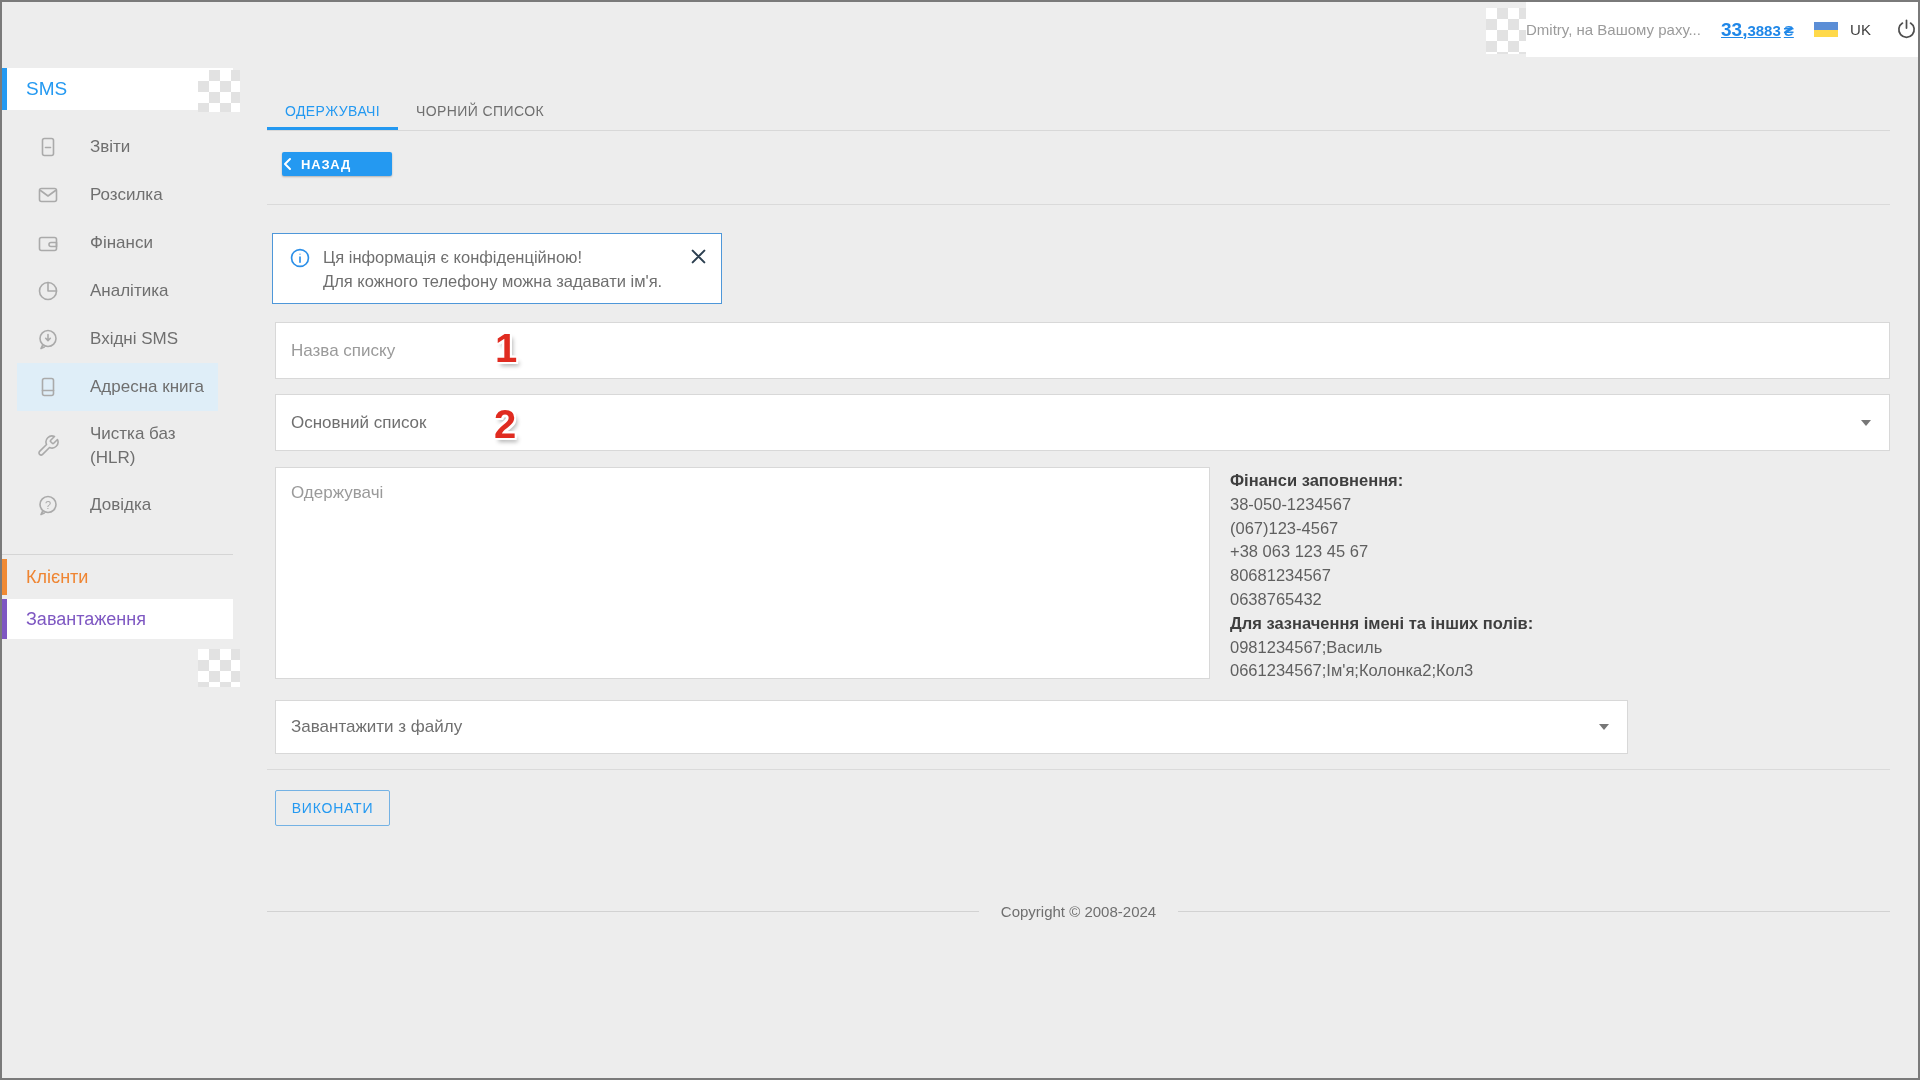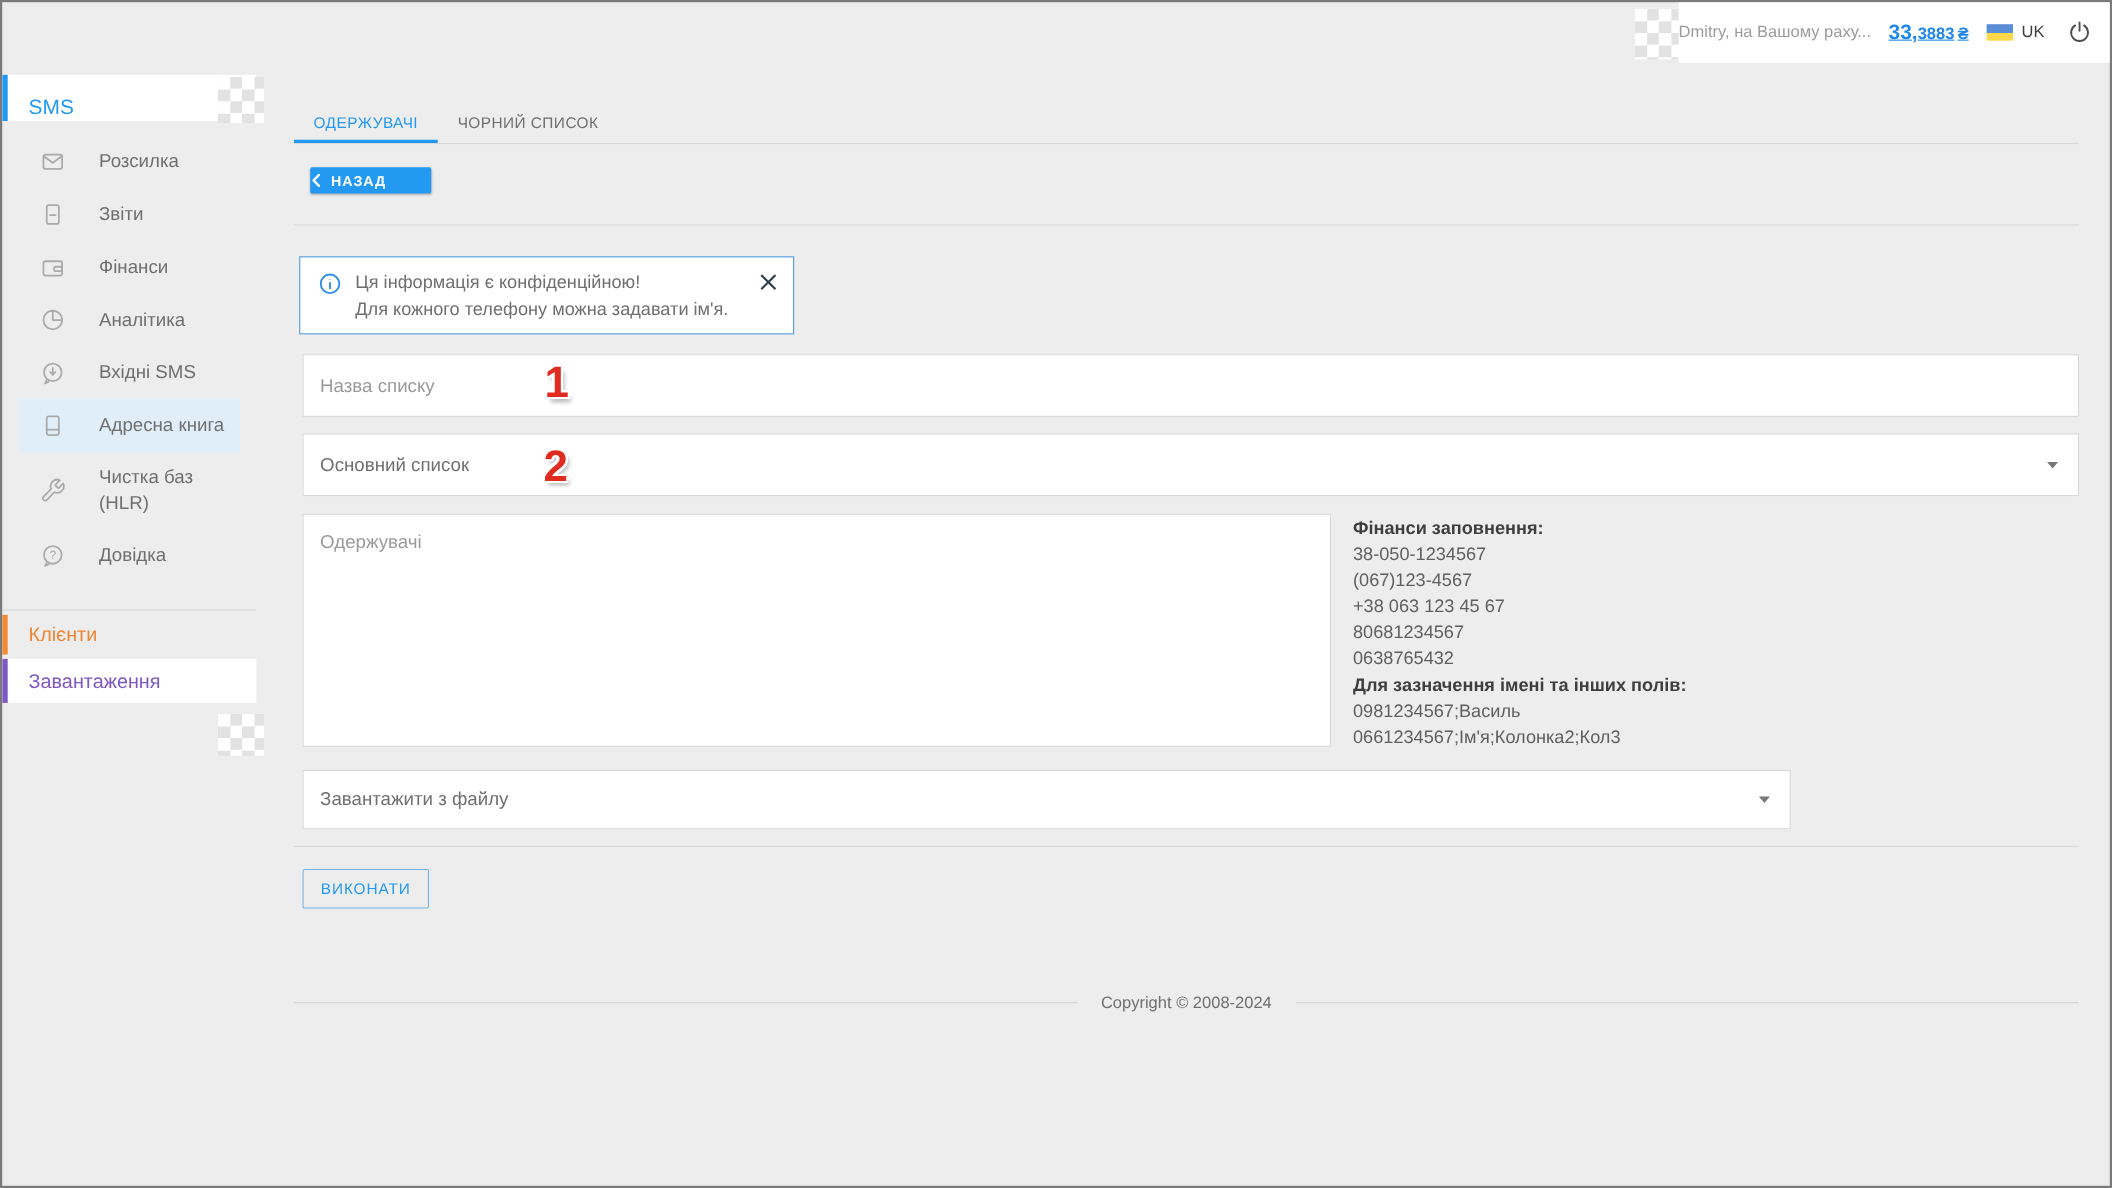--- a/index.html
+++ b/index.html
@@ -7,37 +7,37 @@
   .screen { position:relative; width:1920px; height:1080px; background:#ededed;
             border:2px solid #7a7a7a; overflow:hidden; }
 
   
   .deco { position:absolute;
           background: conic-gradient(#e2e2e2 0 25%, #ffffff 0 50%, #e2e2e2 0 75%, #ffffff 0);
           background-size:22px 22px; }
 
   
   .user-card { position:absolute; top:0; right:0; width:392px; height:55px; background:#fff;
-               display:flex; align-items:center; justify-content:flex-start; gap:16px; }
+               display:flex; align-items:center; justify-content:space-between; gap:16px; }
   .deco-topbar { left:1484px; top:6px; width:44px; height:46px; }
   .user-text { color:#9b9b9b; font-size:15px; white-space:nowrap; }
   .balance { color:#1f87e8; font-weight:bold; text-decoration:underline; cursor:pointer; white-space:nowrap; }
   .b-main { font-size:19px; }
   .b-frac { font-size:15px; }
   .b-cur { font-size:15px; margin-left:3px; }
   .flag { display:inline-block; width:24px; height:15px; line-height:0; }
   .flag i { display:block; width:100%; height:50%; }
   .f-b { background:#5b8ed6; }
   .f-y { background:#ffd94a; }
   .lang { color:#3f3f3f; font-size:15px; margin-left:-8px; cursor:pointer; }
   .power { line-height:0; cursor:pointer; margin-left:4px; }
 
   
   .sidebar { position:absolute; left:0; top:66px; width:231px; }
-  .sms-header { position:relative; height:42px; background:#fff; display:flex; align-items:flex-end;
+  .sms-header { position:relative; height:42px; background:#fff; display:flex; align-items:center;
                 padding-left:24px; cursor:pointer; }
   .sms-header::before { content:""; position:absolute; left:0; top:0; bottom:0; width:5px; background:#2499f1; }
   .sms-label { color:#2499f1; font-size:19px; }
   .deco-sms { left:196px; top:68px; width:42px; height:42px; }
   .nav { padding-top:13px; }
   .nav-item { display:flex; align-items:center; margin:0 15px; padding-left:19px; height:48px; cursor:pointer; }
   .nav-item.two-line { height:70px; }
   .nav-item.active { background:#dfeef8; }
   .nav-icon { width:24px; height:24px; margin-right:30px; flex:none; line-height:0; }
   .nav-label { color:#6f6f6f; font-size:17px; line-height:24px; }
@@ -127,31 +127,31 @@
   </header>
 
   <aside class="sidebar">
     <div class="sms-header">
       <span class="sms-label">SMS</span>
     </div>
 
     <nav class="nav">
       <div class="nav-item">
         <span class="nav-icon"><svg class="icn" width="24" height="24" viewBox="0 0 24 24">
+              <rect x="6.5" y="3.5" width="11" height="17" rx="2"></rect>
+              <path d="M9.5 12.5h5"></path>
+            </svg></span>
+        <span class="nav-label">Звіти</span>
+      </div>
+      <div class="nav-item">
+        <span class="nav-icon"><svg class="icn" width="24" height="24" viewBox="0 0 24 24">
               <rect x="3.5" y="5.5" width="17" height="13" rx="2"></rect>
               <path d="M4.5 7.5l7.5 5.5 7.5-5.5"></path>
             </svg></span>
         <span class="nav-label">Розсилка</span>
-      </div>
-      <div class="nav-item">
-        <span class="nav-icon"><svg class="icn" width="24" height="24" viewBox="0 0 24 24">
-              <rect x="6.5" y="3.5" width="11" height="17" rx="2"></rect>
-              <path d="M9.5 12.5h5"></path>
-            </svg></span>
-        <span class="nav-label">Звіти</span>
       </div>
       <div class="nav-item">
         <span class="nav-icon"><svg class="icn" width="24" height="24" viewBox="0 0 24 24">
               <rect x="3.5" y="6.5" width="17" height="13" rx="2"></rect>
               <path d="M15 11.5h5.5v4H15a2 2 0 0 1 0-4z"></path>
             </svg></span>
         <span class="nav-label">Фінанси</span>
       </div>
       <div class="nav-item">
         <span class="nav-icon"><svg class="icn" width="24" height="24" viewBox="0 0 24 24">

